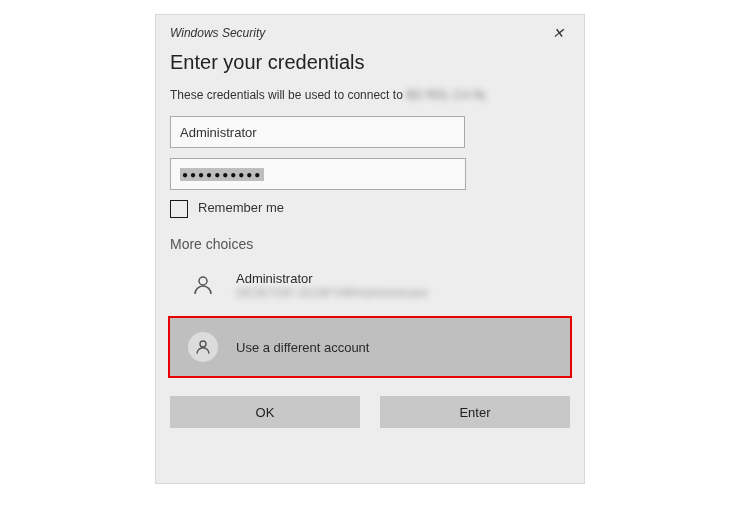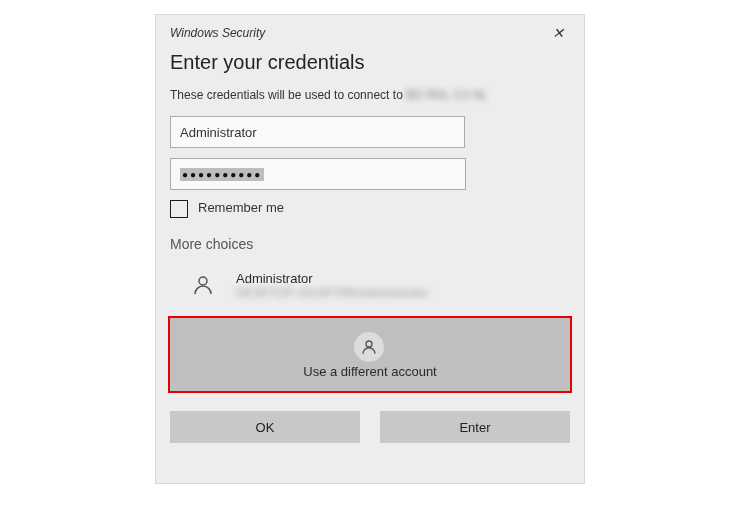--- a/index.html
+++ b/index.html
@@ -129,21 +129,20 @@
       font-size: 12px;
       color: #666;
     }
     .highlighted-choice {
       border: 2px solid #e60000;
       background: #bfbfbf;
       margin-left: -2px;
       margin-right: -2px;
       margin-top: 8px;
       padding: 12px 2px;
-      flex-direction: column;
     }
     .highlighted-choice .user-icon-circle {
       width: 30px;
       height: 30px;
       border-radius: 50%;
       background: #dcdcdc;
       display: flex;
       align-items: center;
       justify-content: center;
     }

